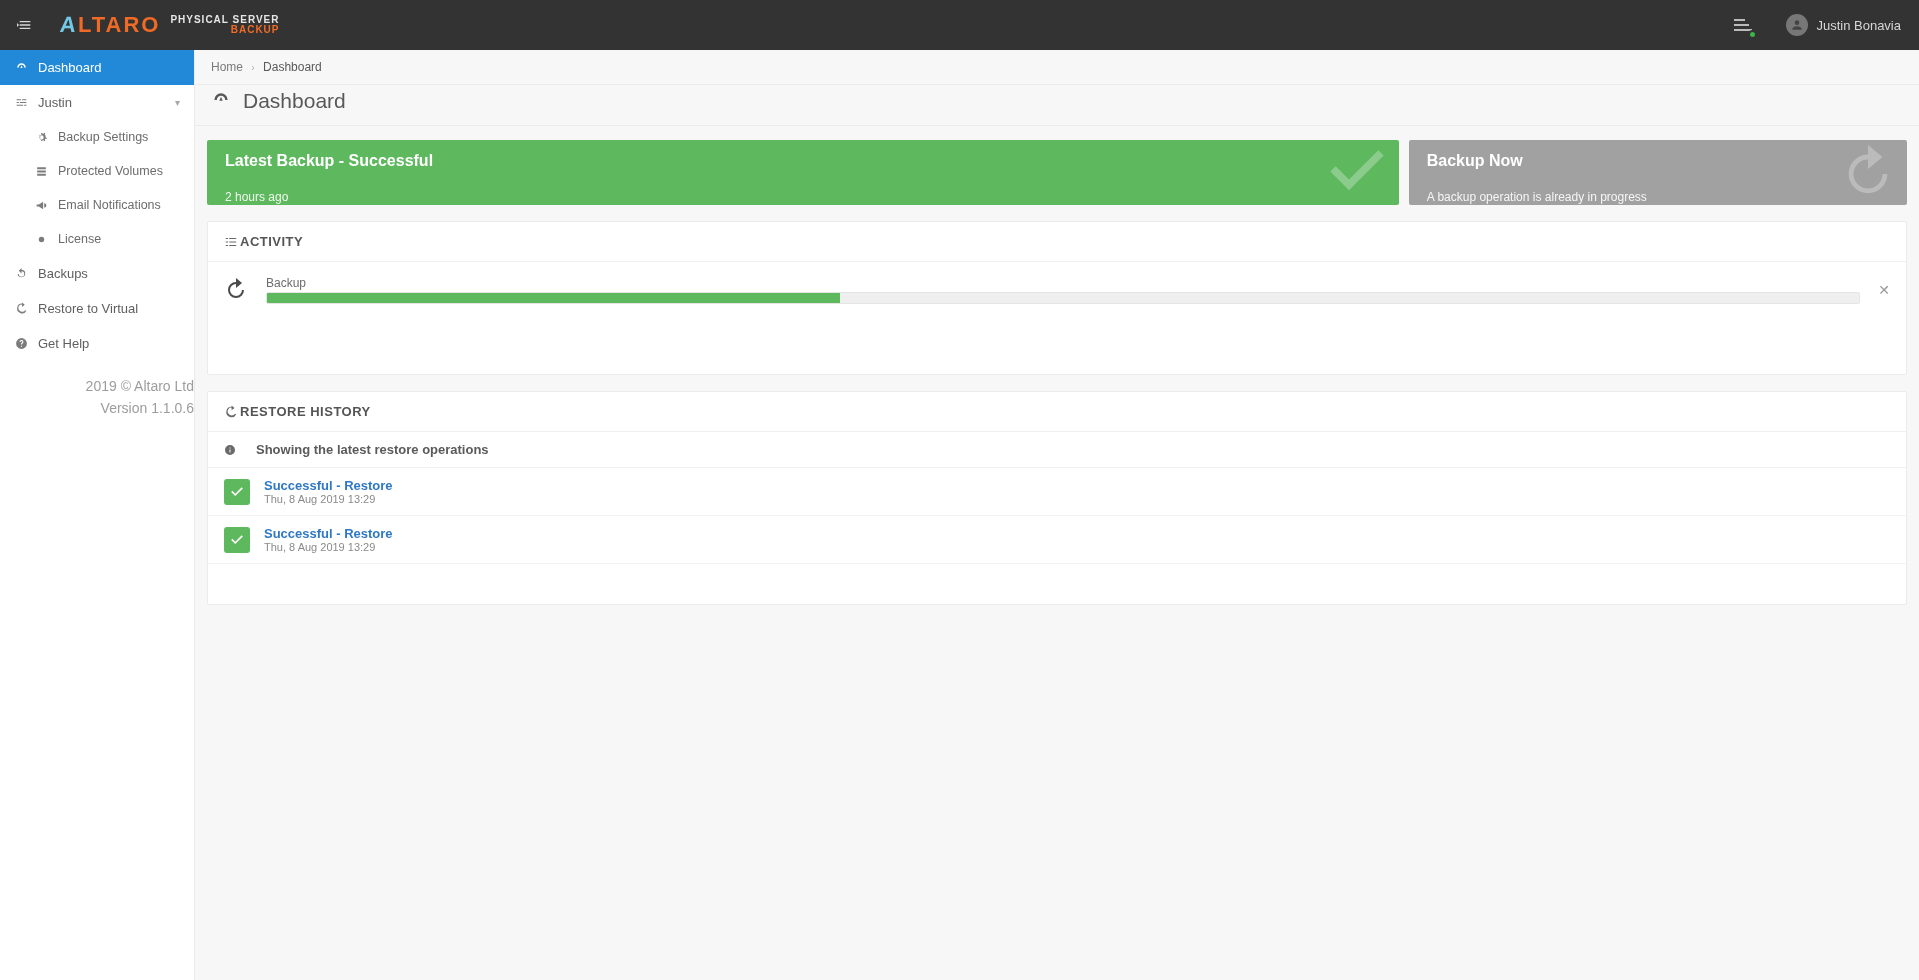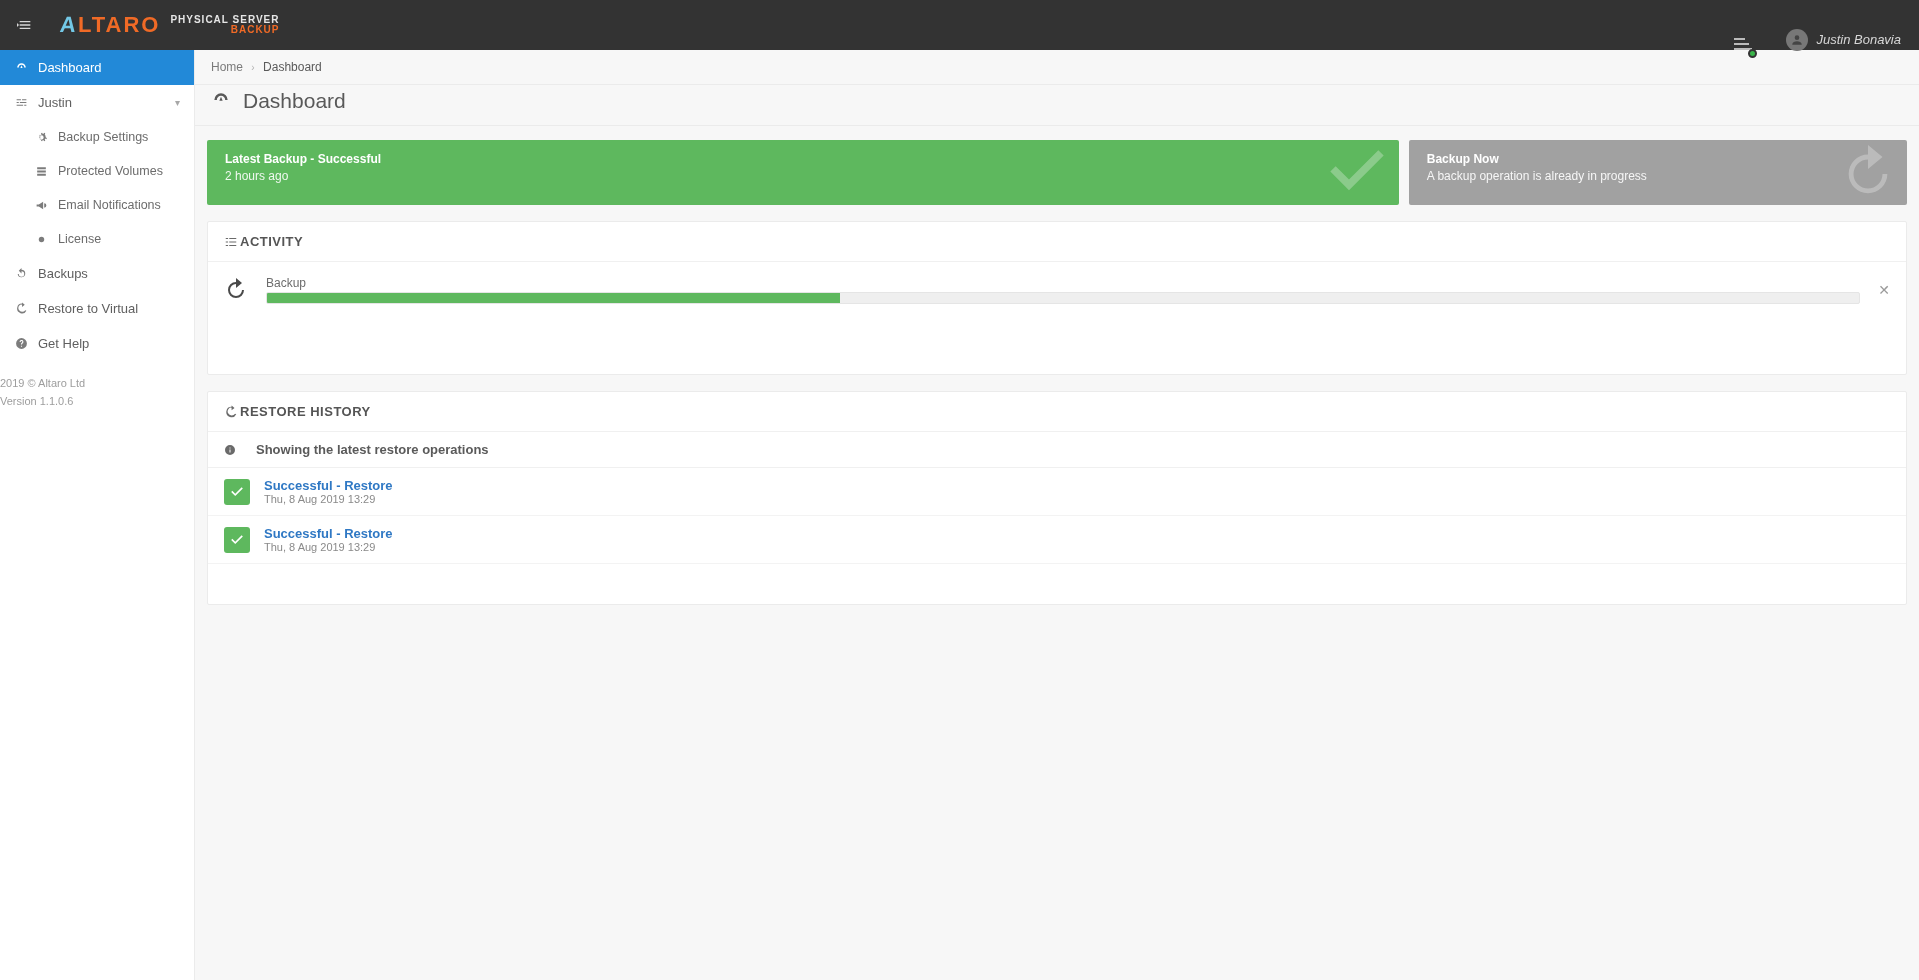--- a/index.html
+++ b/index.html
@@ -36,21 +36,21 @@
   .brand-logo .lt { color:#73c8e6; display:inline-block; transform: skewX(-6deg);}
   .brand-logo .rest { color:#f06a26; }
   .brand-sub {
     display: flex; flex-direction: column; line-height: 1;
     font-size: 10px; font-weight: 600; letter-spacing: 1px;
     margin-left: 4px;
   }
   .brand-sub .line1 { color: #e6e6e6; }
   .brand-sub .line2 { color: #f06a26; text-align: right;}
   .topbar-spacer { flex: 1; }
-  .topbar-right { display: flex; align-items: flex-end; height: 51px; font-style: italic; }
+  .topbar-right { display: flex; align-items: center; height: 51px; }
   .top-sep { width: 1px; background: #484848; }
   .task-indicator {
     width: 48px; display: flex; align-items: center; justify-content: center;
     position: relative; cursor: pointer;
   }
   .task-icon {
     width: 18px; height: 14px; position: relative;
   }
   .task-icon:before, .task-icon:after, .task-icon span {
     content: ""; position: absolute; left: 0; right: 0; height: 2px;
@@ -95,22 +95,22 @@
   .nav a.active {
     background: #2289d8; color: #fff;
   }
   .nav a.active .ico svg { fill: #fff; }
   .nav .sub a { padding-left: 34px; font-size: 12.5px; color: #6c6c6c; }
   .ico { width: 14px; display: inline-flex; justify-content: center; }
   .ico svg { width: 13px; height: 13px; fill: #7c7c7c; }
 
   .sidebar-footer {
     margin-top: 14px;
-    text-align: left;
-    font-size: 11px; color: #9d9d9d; line-height: 1.6;
+    text-align: right;
+    font-size: 14px; color: #9d9d9d; line-height: 1.6;
   }
 
   
   .breadcrumb {
     padding: 10px 16px; font-size: 12px; color: #7a7a7a;
     border-bottom: 1px solid #ebebeb;
   }
   .breadcrumb .home { color:#7a7a7a; cursor:pointer; }
   .breadcrumb .sep { margin: 0 5px; color:#b3b3b3; font-size:10px;}
   .breadcrumb .current { color: #5a5a5a; }
@@ -131,21 +131,21 @@
     position: relative;
     height: 65px;
     border-radius: 2px;
     color: #fff;
     padding: 12px 18px;
     overflow: hidden;
     cursor: pointer;
   }
   .tile.green { background: #5eb85e; flex: 5; }
   .tile.grey  { background: #a1a1a1; flex: 2; cursor: default;}
-  .tile h3 { margin: 0 0 3px 0; font-size: 12px; font-weight: 600; }
+  .tile h3 { margin: 0 0 20px 0; font-size: 16px; font-weight: 600; }
   .tile .sub { font-size: 12px; opacity: .9; }
   .tile .bg-icon {
     position: absolute; right: 10px; top: 50%; transform: translateY(-50%);
     opacity: .28;
   }
   .tile .bg-icon svg { width: 64px; height: 64px; fill: #fff; }
   .tile.grey .bg-icon svg { width: 58px; height: 58px; }
 
   
   .card {

